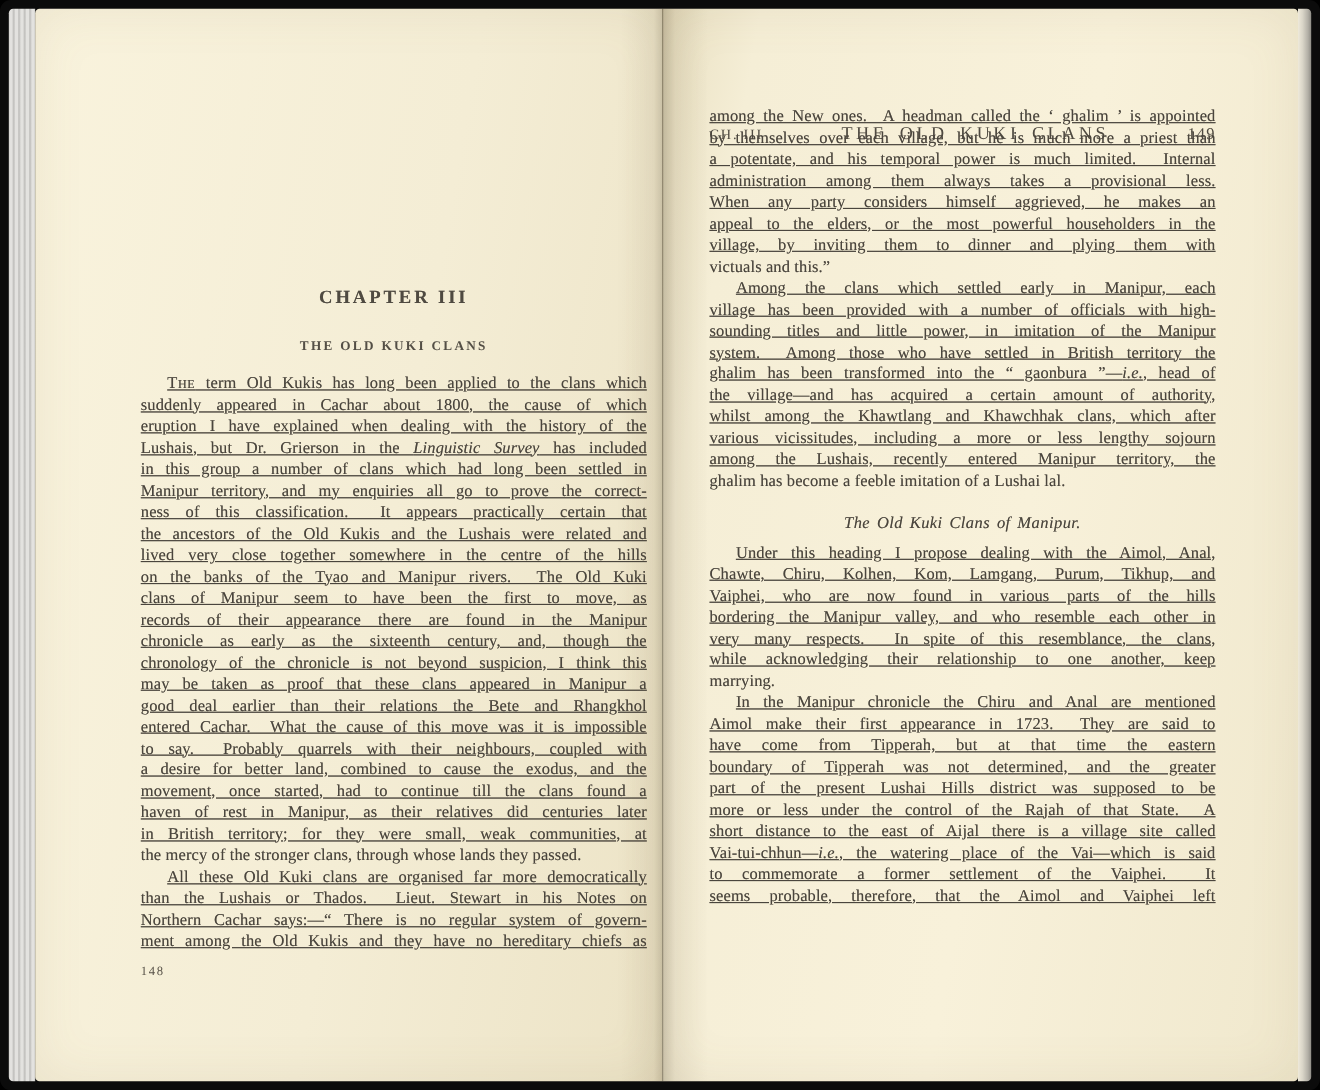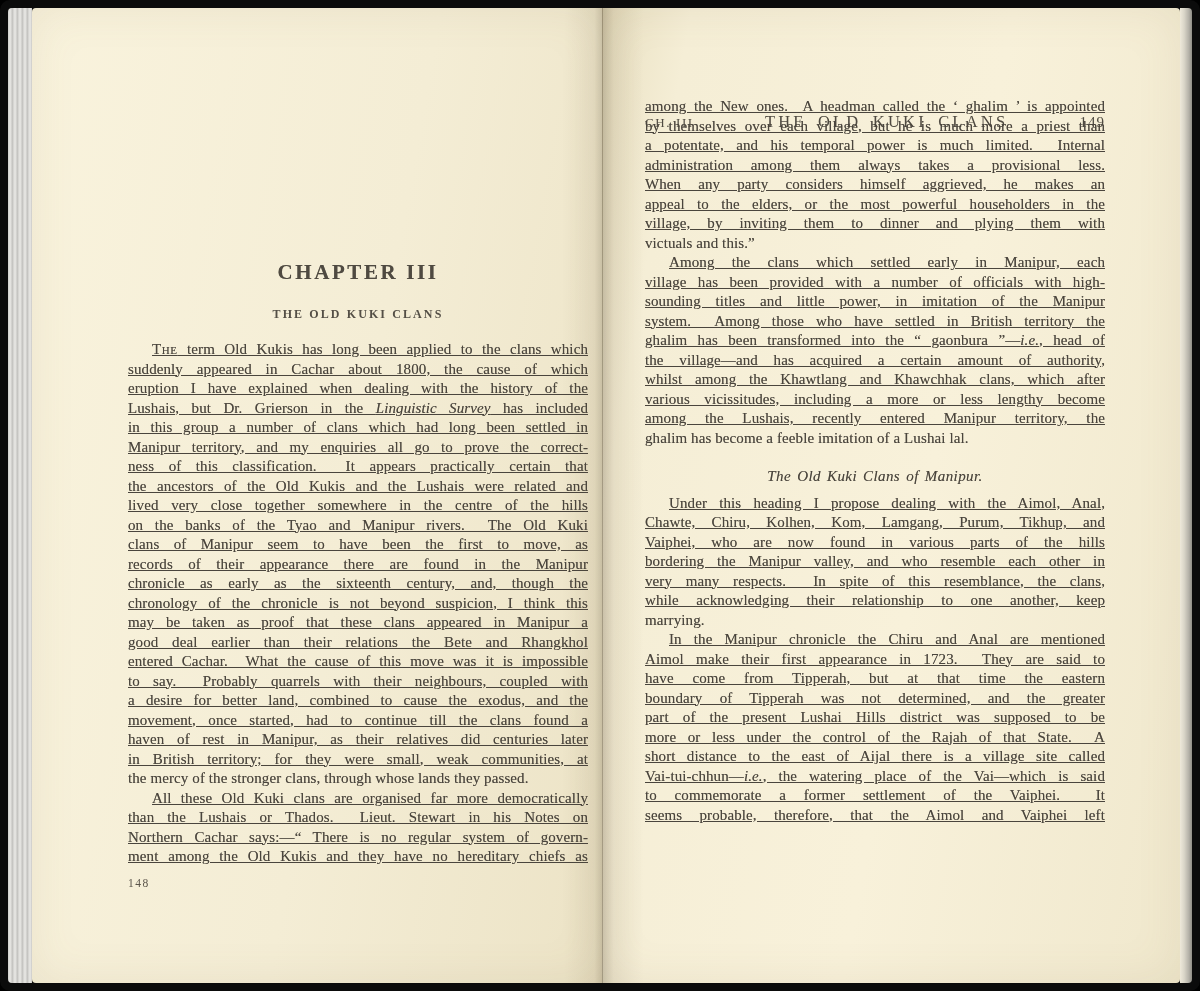--- a/index.html
+++ b/index.html
@@ -90,21 +90,21 @@
     text-shadow: 0 0 0.6px rgba(74,69,61,0.55);
   }
   .col-left  { left: 96px; }
   .col-right { left: 43px; }
 
   .chapter-heading {
     position: absolute;
     left: 96px; top: 252px;
     width: 460px;
     text-align: center;
-    font-size: 21px;
+    font-size: 17px;
     letter-spacing: 2.6px;
     font-weight: bold;
     color: #4f4a41;
     text-shadow: 0 0 0.6px rgba(74,69,61,0.5);
   }
   .chapter-sub {
     position: absolute;
     left: 96px; top: 299px;
     width: 460px;
     text-align: center;
@@ -227,21 +227,21 @@
           <div class="line just">appeal to the elders, or the most powerful householders in the</div>
           <div class="line just">village, by inviting them to dinner and plying them with</div>
           <div class="line">victuals and this.”</div>
           <div class="line just indent">Among the clans which settled early in Manipur, each</div>
           <div class="line just">village has been provided with a number of officials with high-</div>
           <div class="line just">sounding titles and little power, in imitation of the Manipur</div>
           <div class="line just">system.&nbsp; Among those who have settled in British territory the</div>
           <div class="line just">ghalim has been transformed into the “ gaonbura ”—<i>i.e.</i>, head of</div>
           <div class="line just">the village—and has acquired a certain amount of authority,</div>
           <div class="line just">whilst among the Khawtlang and Khawchhak clans, which after</div>
-          <div class="line just">various vicissitudes, including a more or less lengthy become</div>
+          <div class="line just">various vicissitudes, including a more or less lengthy sojourn</div>
           <div class="line just">among the Lushais, recently entered Manipur territory, the</div>
           <div class="line">ghalim has become a feeble imitation of a Lushai lal.</div>
           <div class="section-heading"><i>The Old Kuki Clans of Manipur.</i></div>
           <div class="line just indent">Under this heading I propose dealing with the Aimol, Anal,</div>
           <div class="line just">Chawte, Chiru, Kolhen, Kom, Lamgang, Purum, Tikhup, and</div>
           <div class="line just">Vaiphei, who are now found in various parts of the hills</div>
           <div class="line just">bordering the Manipur valley, and who resemble each other in</div>
           <div class="line just">very many respects.&nbsp; In spite of this resemblance, the clans,</div>
           <div class="line just">while acknowledging their relationship to one another, keep</div>
           <div class="line">marrying.</div>

